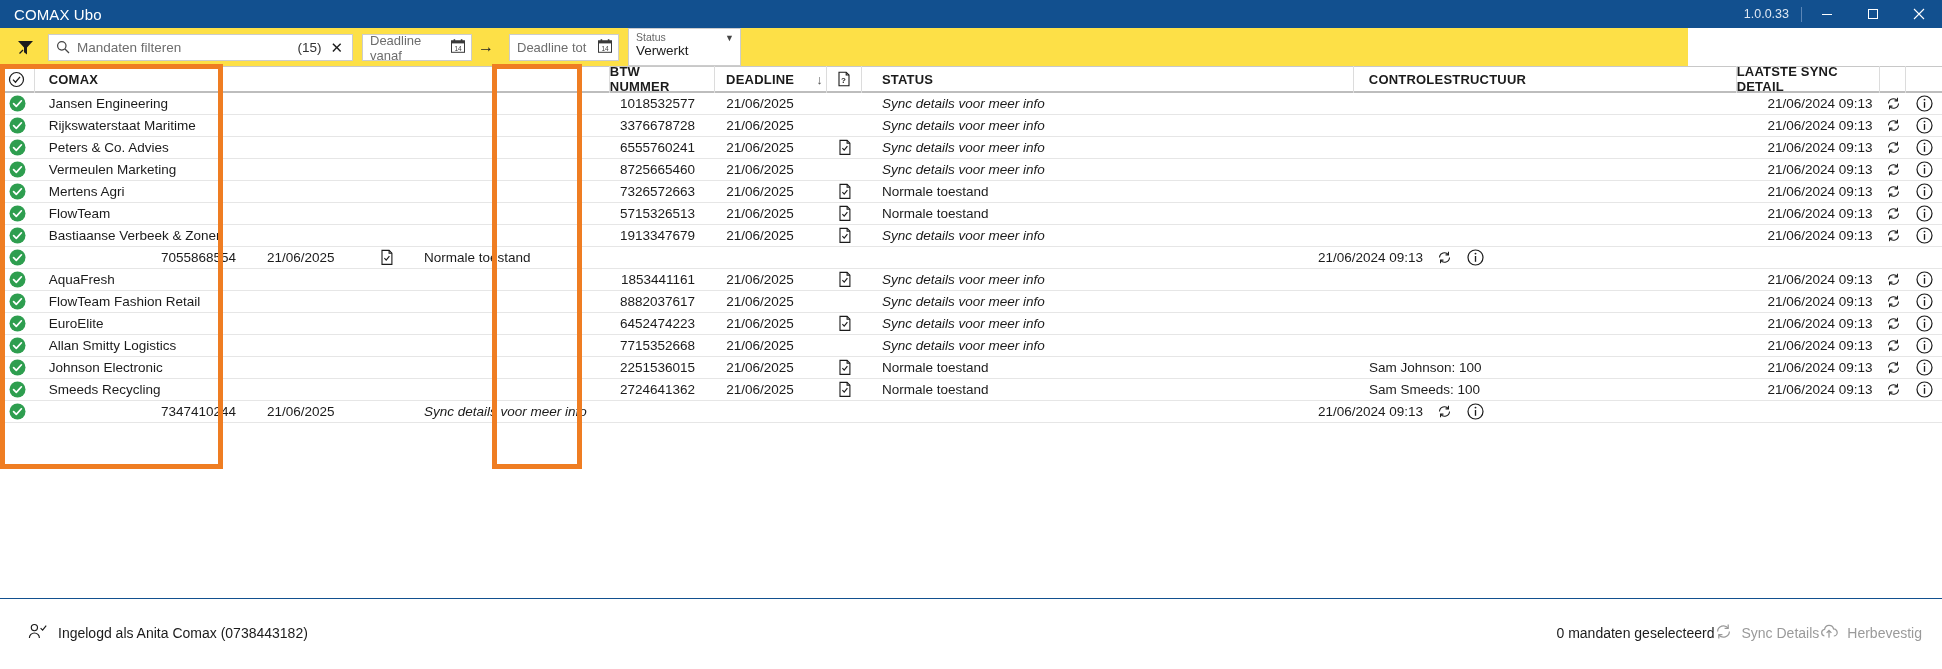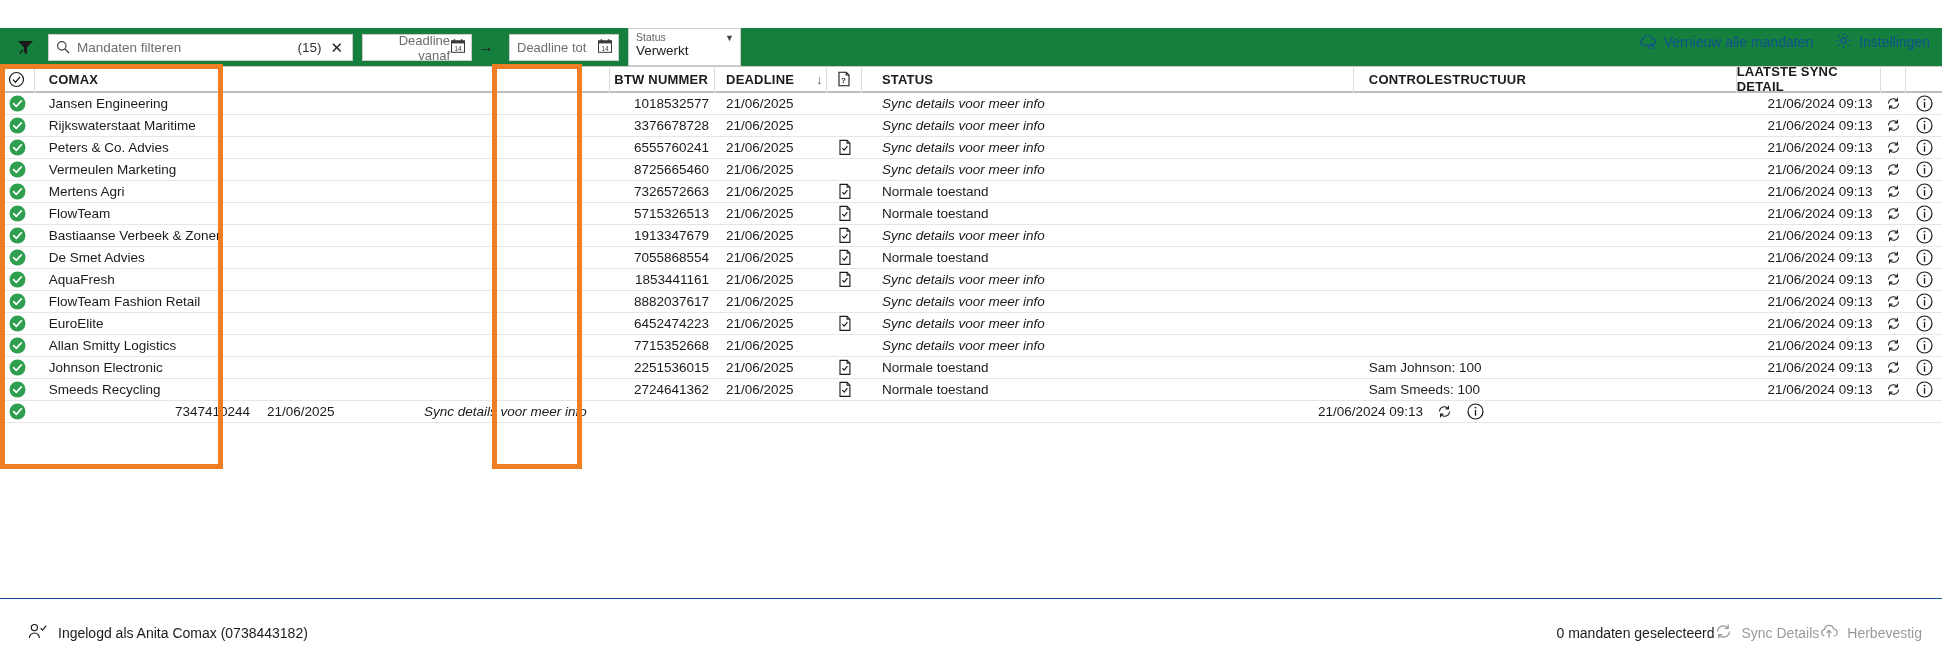--- a/index.html
+++ b/index.html
@@ -22,34 +22,34 @@
   .version{ font-size:12.5px; color:#dfe8f3; padding-right:10px; }
   .tb-sep{ width:1px; height:15px; background:#5b86b7; margin:0 2px; }
   .wbtn{
     width:46px; height:28px; display:flex; align-items:center; justify-content:center;
     color:#fff;
   }
   .wbtn svg{ display:block; }
 
   
   .toolbar{
-    position:absolute; left:0; top:28px; width:1942px; height:38px;
-    background:#15803d; display:flex; align-items:center; padding-left:10px;
+    position:absolute; left:0; top:28px; width:1688px; height:38px;
+    background:#fde047; display:flex; align-items:center; padding-left:10px;
   }
   .funnel{ width:30px; height:30px; display:flex; align-items:center; justify-content:center; }
   .filterbox{
     margin-left:8px; width:305px; height:27px; border:1px solid #cccccc; background:#fff;
     display:flex; align-items:center; padding:0 7px; gap:7px;
   }
   .filterbox .ph{ font-size:13.5px; color:#6d6d6d; flex:1; }
   .filterbox .cnt{ font-size:13.5px; color:#333; }
   .filterbox .xx{ font-size:15px; color:#1b1b1b; line-height:1; padding:0 2px; cursor:pointer; }
   .datebox{
     margin-left:9px; width:110px; height:27px; border:1px solid #cccccc; background:#fff;
-    display:flex; align-items:center; justify-content:space-between; padding:1px 5px 0 7px;text-align:right;
+    display:flex; align-items:center; justify-content:space-between; padding:1px 5px 0 7px;
   }
   .datebox .ph{ font-size:13px; color:#6d6d6d; }
   .arrow{ width:28px; text-align:center; font-size:16px; color:#222; }
   .statusbox{
     margin-left:9px; width:113px; height:38px; border:1px solid #cccccc; background:#fff;
     position:relative; padding:2px 6px 0 7px;
   }
   .statusbox .lbl{ font-size:10.5px; color:#666; line-height:12px; }
   .statusbox .val{ font-size:13.5px; color:#1b1b1b; line-height:16px; }
   .statusbox .chev{ position:absolute; right:6px; top:4px; font-size:9px; color:#444; }
@@ -68,21 +68,21 @@
   .row{
     height:22px; display:flex; align-items:center; font-size:13.5px; color:#1b1b1b;
     border-bottom:1px solid #e6e6e6;
   }
   .row .cell{ height:30px; display:flex; align-items:center; }
 
   
   .c-chk   { width:35px; justify-content:center; }
   .c-name  { width:465px; padding-left:14px; }
   .c-blank { width:115px; }
-  .c-btw   { width:106px; justify-content:flex-end; padding-right:6px; }
+  .c-btw   { width:106px; justify-content:flex-end; padding-right:20px; }
   .c-dead  { width:113px; padding-left:11px; }
   .c-doc   { width:35px; justify-content:center; }
   .c-stat  { width:496px; padding-left:20px; }
   .c-ctrl  { width:386px; padding-left:15px; }
   .c-sync  { width:145px; justify-content:flex-end; padding-right:8px; }
   .c-ic1   { width:26px; justify-content:center; }
   .c-ic2   { width:36px; justify-content:center; }
 
   .italic{ font-style:italic; }
 
@@ -97,20 +97,41 @@
   
   .ann{ position:absolute; border:5px solid #ef7d22; pointer-events:none; }
   #ann-name{ left:0px;   top:64px; width:223px; height:405px; }
   #ann-dead{ left:492px; top:64px; width:90px;  height:405px; }
 </style>
 </head>
 <body>
 
 <div id="app">
 
+  <div class="titlebar">
+    <div class="apptitle">COMAX Ubo</div>
+    <div class="spacer"></div>
+    <div class="version">1.0.0.33</div>
+    <div class="tb-sep"></div>
+    <div class="wbtn">
+      <svg width="12" height="12" viewBox="0 0 12 12">
+          <rect x="1" y="6" width="10" height="1" fill="#fff"></rect>
+        </svg>
+    </div>
+    <div class="wbtn">
+      <svg width="12" height="12" viewBox="0 0 12 12">
+          <rect x="1.5" y="1.5" width="9" height="9" fill="none" stroke="#fff" stroke-width="1"></rect>
+        </svg>
+    </div>
+    <div class="wbtn close">
+      <svg width="12" height="12" viewBox="0 0 12 12">
+          <path d="M1 1 L11 11 M11 1 L1 11" stroke="#fff" stroke-width="1.1" fill="none"></path>
+        </svg>
+    </div>
+  </div>
 
   <div class="toolbar">
 
     <div class="funnel">
       <svg width="19" height="19" viewBox="0 0 19 19">
         <path d="M2 3 H17 L11 9.5 V16.5 L8 14.2 V9.5 Z" fill="#1b1b1b"></path>
         <path d="M3.5 15.5 L7 12" stroke="#1b1b1b" stroke-width="1.2"></path>
       </svg>
     </div>
 
@@ -152,44 +173,20 @@
       </span>
     </div>
 
     <div class="statusbox">
       <div class="lbl">Status</div>
       <div class="val">Verwerkt</div>
       <div class="chev">▼</div>
     </div>
   </div>
 
-  <div class="tb-right">
-    <div class="linkbtn">
-      <span>
-        <svg width="19" height="16" viewBox="0 0 19 16">
-          <path d="M5.2 12.2 A3.2 3.2 0 0 1 5.4 5.9 A4.4 4.4 0 0 1 14 5.6 A3.3 3.3 0 0 1 14.2 12.2 Z" fill="none" stroke="#12508f" stroke-width="1.2"></path>
-          <path d="M11.4 12.6 a2.4 2.4 0 1 0 1.6 -0.9" fill="none" stroke="#12508f" stroke-width="1.2"></path>
-          <path d="M13.6 10.0 l-0.6 1.8 1.8 0.2" fill="none" stroke="#12508f" stroke-width="1.2"></path>
-        </svg>
-      </span>
-      <span>Vernieuw alle mandaten</span>
-    </div>
-    <div class="linkbtn">
-      <span>
-        <svg width="17" height="17" viewBox="0 0 17 17">
-          <circle cx="8.5" cy="8.5" r="2.6" fill="none" stroke="#12508f" stroke-width="1.2"></circle>
-          <g stroke="#12508f" stroke-width="1.2">
-            <path d="M8.5 1.3 v2.1 M8.5 13.6 v2.1 M1.3 8.5 h2.1 M13.6 8.5 h2.1
-                     M3.4 3.4 l1.5 1.5 M12.1 12.1 l1.5 1.5 M13.6 3.4 l-1.5 1.5 M4.9 12.1 l-1.5 1.5"></path>
-          </g>
-        </svg>
-      </span>
-      <span>Instellingen</span>
-    </div>
-  </div>
 
   <div class="grid">
 
     <div class="hdr">
       <div class="cell c-chk">
         <svg width="17" height="17" viewBox="0 0 17 17">
           <circle cx="8.5" cy="8.5" r="7" fill="none" stroke="#1b1b1b" stroke-width="1.2"></circle>
           <path d="M5 8.6 L7.5 11.2 L12 5.9" fill="none" stroke="#1b1b1b" stroke-width="1.3"></path>
         </svg>
       </div>
@@ -456,21 +453,20 @@
             </svg>
           </div>
         </div>
         <div class="row">
           <div class="cell c-chk">
             <svg width="17" height="17" viewBox="0 0 17 17">
               <circle cx="8.5" cy="8.5" r="8" fill="#2e9e4f"></circle>
               <path d="M4.6 8.7 L7.3 11.4 L12.4 5.8" fill="none" stroke="#fff" stroke-width="1.7" stroke-linecap="round" stroke-linejoin="round"></path>
             </svg>
           </div>
-          <div class="cell c-name">De Smet Advies</div>
           <div class="cell c-blank"></div>
           <div class="cell c-btw">7055868554</div>
           <div class="cell c-dead">21/06/2025</div>
           <div class="cell c-doc">
             <svg width="14" height="17" viewBox="0 0 14 17">
               <path d="M2 1.4 H9.1 L11.9 4.2 V15.4 H2 Z" fill="#fff" stroke="#1b1b1b" stroke-width="1.1"></path>
               <path d="M9.1 1.4 V4.2 H11.9" fill="none" stroke="#1b1b1b" stroke-width="1.1"></path>
               <path d="M4.4 9.2 L6.2 11.1 L9.4 7.2" fill="none" stroke="#1b1b1b" stroke-width="1.15"></path>
             </svg>
           </div>

